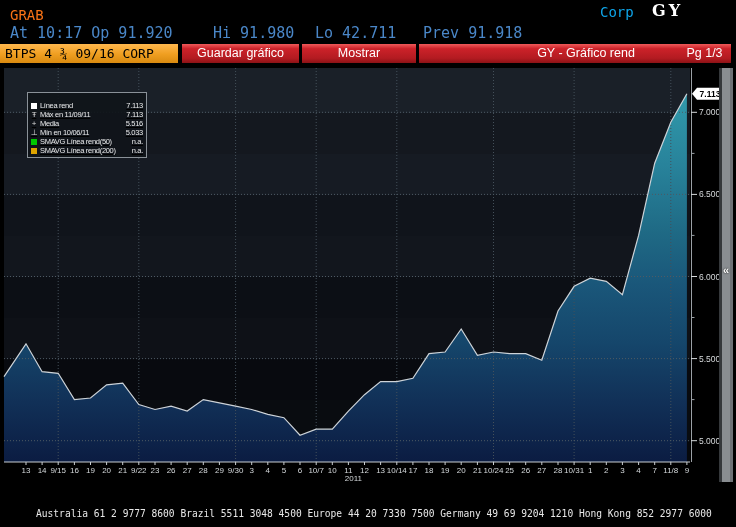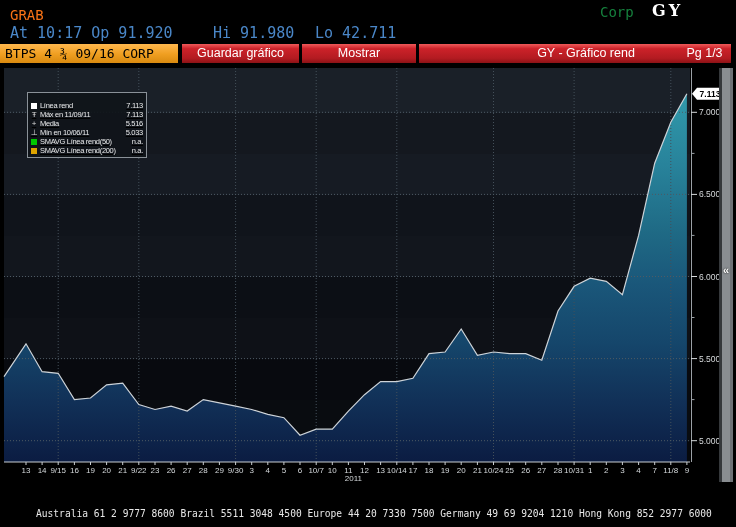--- a/index.html
+++ b/index.html
@@ -2,21 +2,21 @@
 <html><head>
 <meta charset="utf-8">
 <style>
   html,body{margin:0;padding:0;background:#000;}
   .screen{position:relative;width:736px;height:527px;background:#000;overflow:hidden;
           font-family:"Liberation Sans",sans-serif;}
   .abs{position:absolute;}
   .mono{font-family:"DejaVu Sans Mono",monospace;}
   
   .grab{left:10px;top:7px;font-size:14px;color:#f97316;}
-  .corp{left:600px;top:4px;font-size:14px;color:#15803d;}
+  .corp{left:600px;top:4px;font-size:14px;color:#0ea5e9;}
   .gy{left:652px;top:1px;font-size:16px;font-weight:bold;letter-spacing:3px;color:#fff;
       font-family:"DejaVu Serif",serif;}
   .quote{top:24px;font-size:15px;color:#4a87c8;}
   .q1{left:10px;} .q2{left:213px;} .q3{left:315px;} .q4{left:423px;}
   
   .tbar{top:44px;height:19px;line-height:19px;}
   .secbox{left:0;width:173px;background:linear-gradient(180deg,#ffb84d,#ef9e20 55%,#d98a10);
           color:#000;font-family:"DejaVu Sans Mono",monospace;font-size:13px;padding-left:5px;}
   .rbtn{background:linear-gradient(180deg,#ef5a5a 0%,#cc2229 25%,#b31b21 75%,#8c1216);
         color:#fff;font-size:12.5px;text-align:center;}
@@ -50,20 +50,21 @@
 
 <div class="screen">
 
   <div class="abs mono grab">GRAB</div>
   <div class="abs mono corp">Corp</div>
   <div class="abs gy">GY</div>
 
   <div class="abs mono quote q1">At 10:17 Op 91.920</div>
   <div class="abs mono quote q2">Hi 91.980</div>
   <div class="abs mono quote q3">Lo 42.711</div>
+  <div class="abs mono quote q4">Prev 91.918</div>
 
   <div class="abs tbar secbox">BTPS 4 ¾ 09/16 CORP</div>
   <div class="abs tbar rbtn b1">Guardar gráfico</div>
   <div class="abs tbar rbtn b2">Mostrar</div>
   <div class="abs tbar rbtn b3">GY - Gráfico rend</div>
   <div class="abs tbar rbtn b4">Pg 1/3</div>
 
   <div class="abs" id="chart">
       <svg width="736" height="414" viewBox="0 68 736 414" xmlns="http://www.w3.org/2000/svg">
         <defs>

